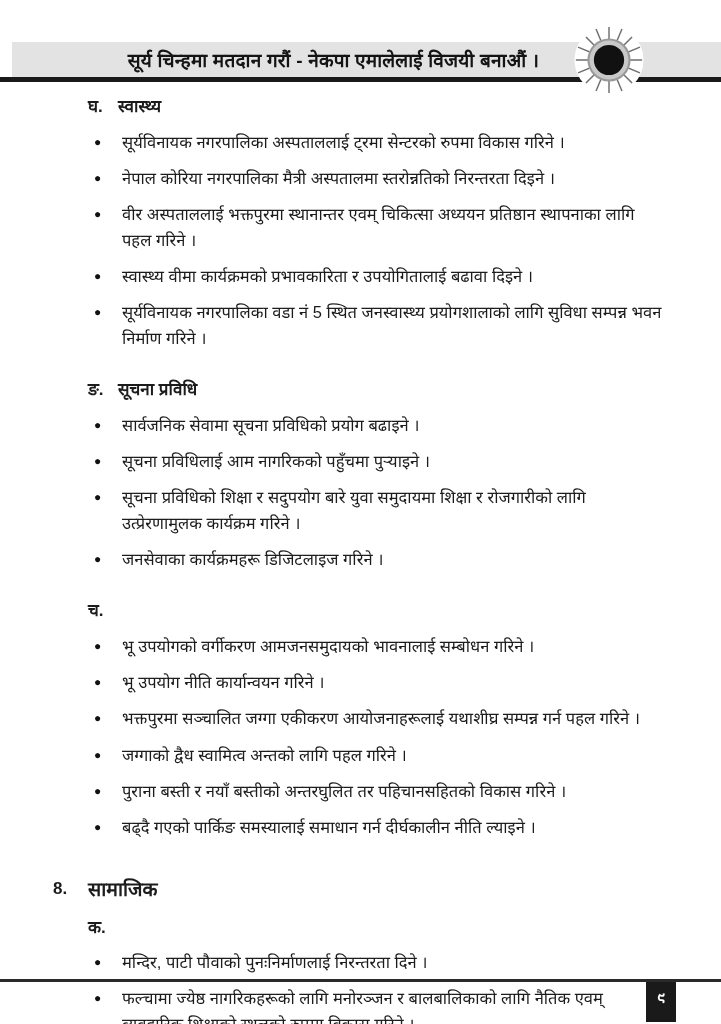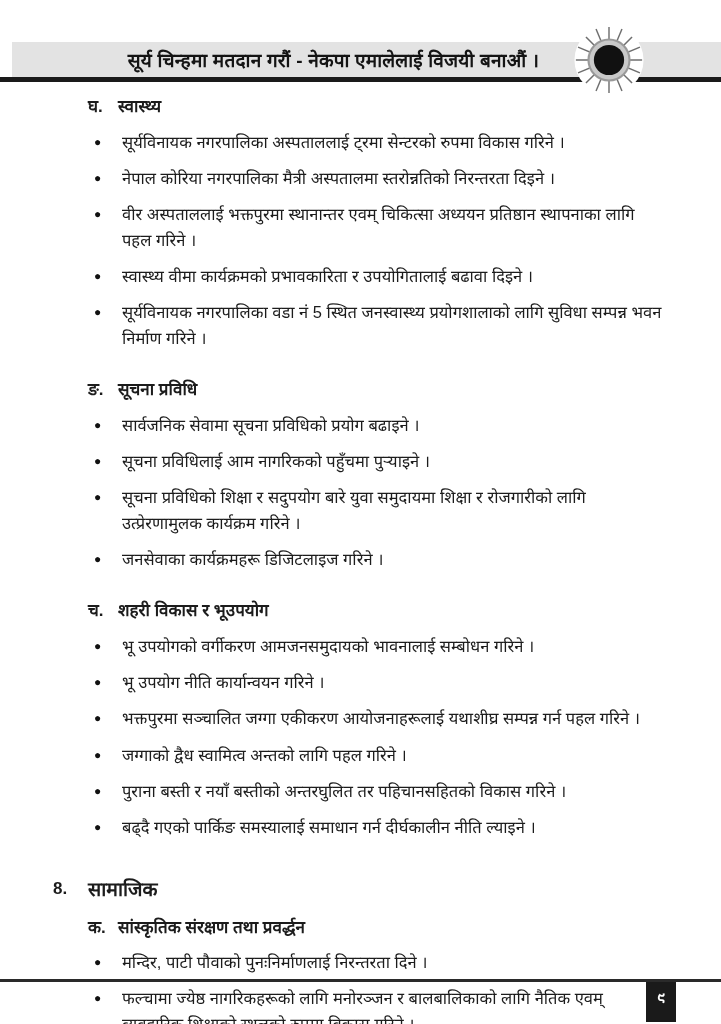--- a/index.html
+++ b/index.html
@@ -141,21 +141,20 @@
         <li>
             <span class="dot">●</span>
             <span class="txt">जनसेवाका कार्यक्रमहरू डिजिटलाइज गरिने ।</span>
           </li>
       </ul>
     </div>
 
     <div class="sec">
       <div class="sec-head">
         <span class="lbl">च.</span>
-        <span>शहरी विकास र भूउपयोग</span>
       </div>
       <ul class="blist">
         <li>
             <span class="dot">●</span>
             <span class="txt">भू उपयोगको वर्गीकरण आमजनसमुदायको भावनालाई सम्बोधन गरिने ।</span>
           </li>
         <li>
             <span class="dot">●</span>
             <span class="txt">भू उपयोग नीति कार्यान्वयन गरिने ।</span>
           </li>
@@ -179,21 +178,20 @@
     </div>
 
     <div class="numsec">
       <span class="num">8.</span>
       <span>सामाजिक</span>
     </div>
 
     <div class="sec subsec">
       <div class="sec-head">
         <span class="lbl">क.</span>
-        <span>सांस्कृतिक संरक्षण तथा प्रवर्द्धन</span>
       </div>
       <ul class="blist">
         <li>
             <span class="dot">●</span>
             <span class="txt">मन्दिर, पाटी पौवाको पुनःनिर्माणलाई निरन्तरता दिने ।</span>
           </li>
         <li>
             <span class="dot">●</span>
             <span class="txt">फल्चामा ज्येष्ठ नागरिकहरूको लागि मनोरञ्जन र बालबालिकाको लागि नैतिक एवम् व्यवहारिक शिक्षाको स्थलको रुपमा विकास गरिने ।</span>
           </li>

